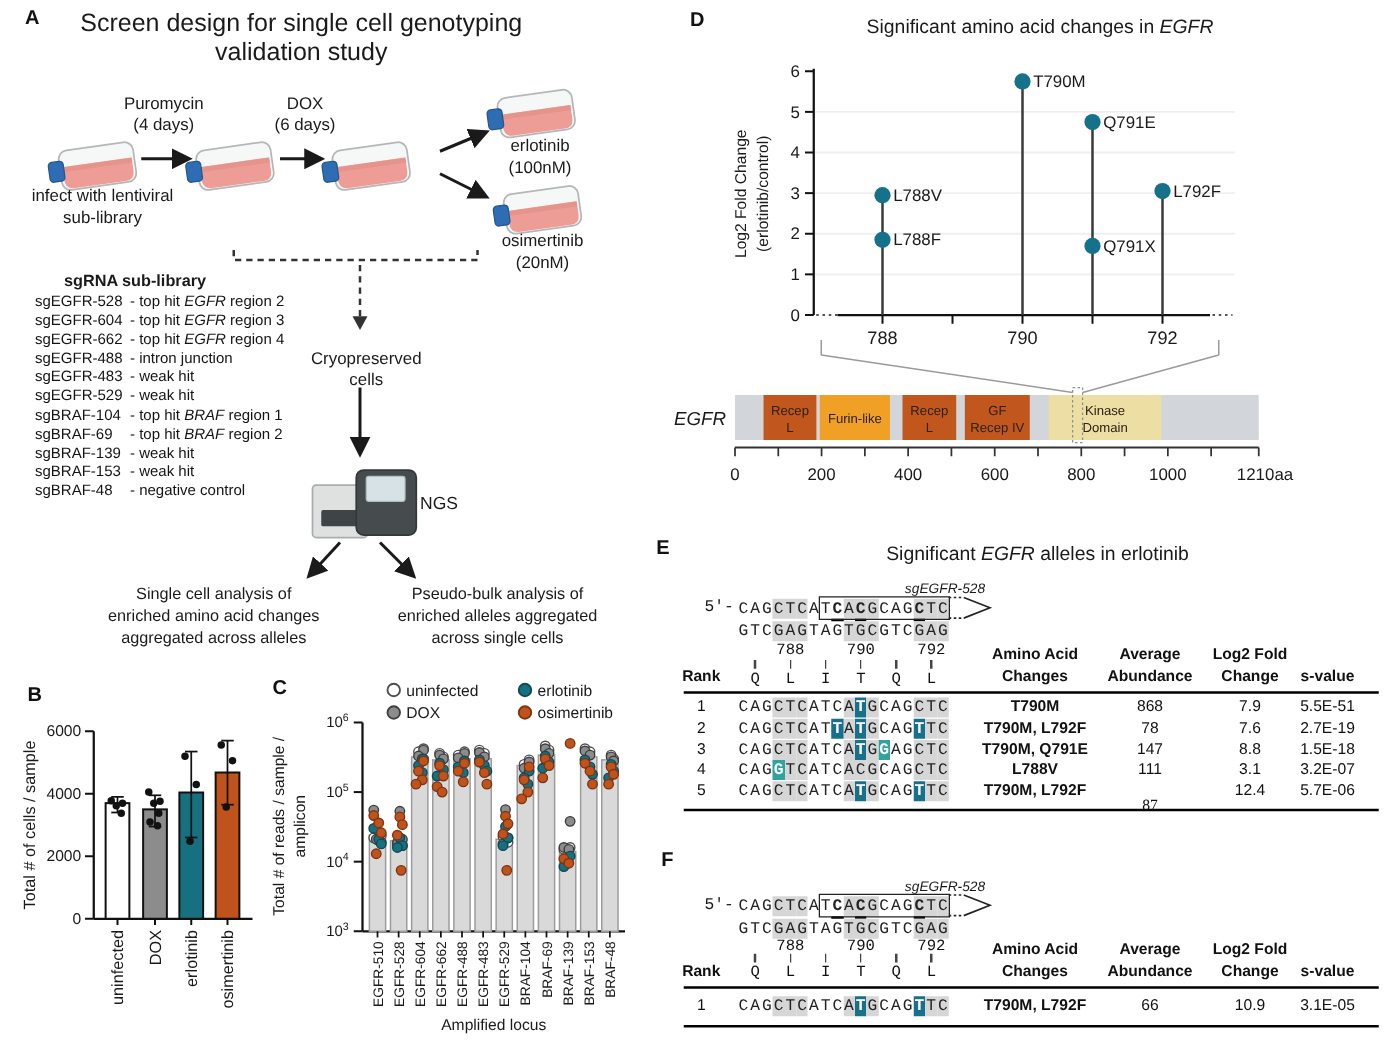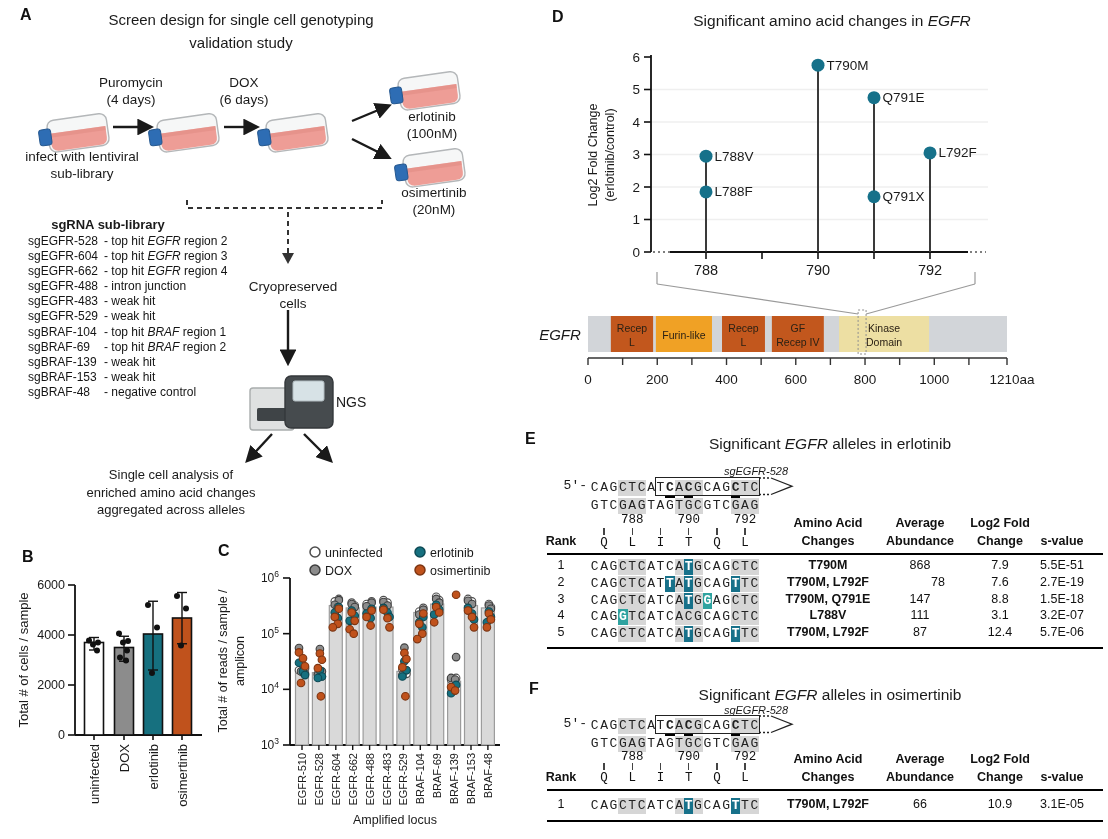--- a/index.html
+++ b/index.html
@@ -78,21 +78,21 @@
         <line x1="288" y1="310" x2="288" y2="362" stroke="#1a1a1a" stroke-width="2.4" marker-end="url(#ah)"></line>
         <g>
           <rect x="250" y="388" width="44" height="42" rx="3" fill="#dfe1e1" stroke="#a9adad" stroke-width="1.4"></rect>
           <rect x="257" y="408" width="29" height="13" rx="1.5" fill="#3f4447"></rect>
           <rect x="285" y="376" width="48" height="52" rx="6" fill="#464b4e" stroke="#34383b" stroke-width="1.4"></rect>
           <rect x="293" y="381" width="31" height="20" rx="2" fill="#d7e2e6" stroke="#b3bec2"></rect>
         </g>
         <line x1="272" y1="434" x2="248" y2="460" stroke="#1a1a1a" stroke-width="2.4" marker-end="url(#ah)"></line>
         <line x1="304" y1="434" x2="330" y2="460" stroke="#1a1a1a" stroke-width="2.4" marker-end="url(#ah)"></line>
       </svg>
-    <div class="atext" style="left:58px;top:8px;width:366px;font-size:15px;line-height:23px">Screen design for single cell genotyping
+    <div class="atext" style="left:58px;top:8px;width:366px;font-size:20px;line-height:23px">Screen design for single cell genotyping
 validation study</div>
     <div class="atext" style="left:81px;top:74px;width:100px">Puromycin
 (4 days)</div>
     <div class="atext" style="left:194px;top:74px;width:100px">DOX
 (6 days)</div>
     <div class="atext" style="left:2px;top:148px;width:160px">infect with lentiviral
 sub-library</div>
     <div class="atext" style="left:372px;top:108px;width:120px">erlotinib
 (100nM)</div>
     <div class="atext" style="left:374px;top:184px;width:120px">osimertinib
@@ -110,20 +110,23 @@
         <div class="sgitem"><span class="sgname">sgBRAF-139</span><span>- </span><span>weak hit</span></div>
         <div class="sgitem"><span class="sgname">sgBRAF-153</span><span>- </span><span>weak hit</span></div>
         <div class="sgitem"><span class="sgname">sgBRAF-48</span><span>- </span><span>negative control</span></div>
       </div>
     <div class="atext" style="left:233px;top:278px;width:120px">Cryopreserved
 cells</div>
     <div class="atext" style="left:336px;top:394px;width:60px;text-align:left;font-size:14px">NGS</div>
     <div class="atext" style="left:61px;top:466px;width:220px;font-size:13px;line-height:17.5px">Single cell analysis of
 enriched amino acid changes
 aggregated across alleles</div>
+    <div class="atext" style="left:288px;top:466px;width:220px;font-size:13px;line-height:17.5px">Pseudo-bulk analysis of
+enriched alleles aggregated
+across single cells</div>
   </div>
 
   <svg id="chartB" style="left:10px;top:545px" width="205" height="294">
       <line x1="58" y1="190" x2="65" y2="190" stroke="#111" stroke-width="1.6"></line>
       <text x="55" y="194" fill="#1a1a1a" font-family="Liberation Sans, sans-serif" font-size="12.5" text-anchor="end">0</text>
       <line x1="58" y1="140" x2="65" y2="140" stroke="#111" stroke-width="1.6"></line>
       <text x="55" y="144" fill="#1a1a1a" font-family="Liberation Sans, sans-serif" font-size="12.5" text-anchor="end">2000</text>
       <line x1="58" y1="90" x2="65" y2="90" stroke="#111" stroke-width="1.6"></line>
       <text x="55" y="94" fill="#1a1a1a" font-family="Liberation Sans, sans-serif" font-size="12.5" text-anchor="end">4000</text>
       <line x1="58" y1="40" x2="65" y2="40" stroke="#111" stroke-width="1.6"></line>
@@ -498,44 +501,43 @@
       <div class="abs rule" style="top: 242px;"></div>
       <div class="abs cdiv" style="left: 16px; top: 153px;">1</div>
       <div class="seqrow" style="left: 45px; top: 152px;"><span class="sc">C</span><span class="sc">A</span><span class="sc">G</span><span class="sc" style="background: rgb(214, 214, 214);">C</span><span class="sc" style="background: rgb(214, 214, 214);">T</span><span class="sc" style="background: rgb(214, 214, 214);">C</span><span class="sc">A</span><span class="sc">T</span><span class="sc">C</span><span class="sc" style="background: rgb(214, 214, 214);">A</span><span class="sc" style="background: rgb(23, 113, 138); color: rgb(255, 255, 255); font-weight: 700;">T</span><span class="sc" style="background: rgb(214, 214, 214);">G</span><span class="sc">C</span><span class="sc">A</span><span class="sc">G</span><span class="sc" style="background: rgb(214, 214, 214);">C</span><span class="sc" style="background: rgb(214, 214, 214);">T</span><span class="sc" style="background: rgb(214, 214, 214);">C</span></div>
       <div class="abs cdiv hbold" style="left: 283px; top: 153px;">T790M</div>
       <div class="abs cdiv" style="left: 375px; top: 153px;">868</div>
       <div class="abs cdiv" style="left: 455px; top: 153px; text-align: center;">7.9</div>
       <div class="abs cdiv" style="left: 517px; top: 153px;">5.5E-51</div>
       <div class="abs cdiv" style="left: 16px; top: 170px;">2</div>
       <div class="seqrow" style="left: 45px; top: 169px;"><span class="sc">C</span><span class="sc">A</span><span class="sc">G</span><span class="sc" style="background: rgb(214, 214, 214);">C</span><span class="sc" style="background: rgb(214, 214, 214);">T</span><span class="sc" style="background: rgb(214, 214, 214);">C</span><span class="sc">A</span><span class="sc">T</span><span class="sc" style="background: rgb(23, 113, 138); color: rgb(255, 255, 255); font-weight: 700;">T</span><span class="sc" style="background: rgb(214, 214, 214);">A</span><span class="sc" style="background: rgb(23, 113, 138); color: rgb(255, 255, 255); font-weight: 700;">T</span><span class="sc" style="background: rgb(214, 214, 214);">G</span><span class="sc">C</span><span class="sc">A</span><span class="sc">G</span><span class="sc" style="background: rgb(23, 113, 138); color: rgb(255, 255, 255); font-weight: 700;">T</span><span class="sc" style="background: rgb(214, 214, 214);">T</span><span class="sc" style="background: rgb(214, 214, 214);">C</span></div>
       <div class="abs cdiv hbold" style="left: 283px; top: 170px;">T790M, L792F</div>
-      <div class="abs cdiv" style="left: 375px; top: 170px; padding-left: 18px;">78</div>
+      <div class="abs cdiv" style="left: 375px; top: 170px;">78</div>
       <div class="abs cdiv" style="left: 455px; top: 170px;">7.6</div>
       <div class="abs cdiv" style="left: 517px; top: 170px;">2.7E-19</div>
       <div class="abs cdiv" style="left: 16px; top: 187px;">3</div>
       <div class="seqrow" style="left: 45px; top: 186px;"><span class="sc">C</span><span class="sc">A</span><span class="sc">G</span><span class="sc" style="background: rgb(214, 214, 214);">C</span><span class="sc" style="background: rgb(214, 214, 214);">T</span><span class="sc" style="background: rgb(214, 214, 214);">C</span><span class="sc">A</span><span class="sc">T</span><span class="sc">C</span><span class="sc" style="background: rgb(214, 214, 214);">A</span><span class="sc" style="background: rgb(23, 113, 138); color: rgb(255, 255, 255); font-weight: 700;">T</span><span class="sc" style="background: rgb(214, 214, 214);">G</span><span class="sc" style="background: rgb(47, 163, 160); color: rgb(255, 255, 255); font-weight: 700;">G</span><span class="sc">A</span><span class="sc">G</span><span class="sc" style="background: rgb(214, 214, 214);">C</span><span class="sc" style="background: rgb(214, 214, 214);">T</span><span class="sc" style="background: rgb(214, 214, 214);">C</span></div>
       <div class="abs cdiv hbold" style="left: 283px; top: 187px;">T790M, Q791E</div>
       <div class="abs cdiv" style="left: 375px; top: 187px;">147</div>
       <div class="abs cdiv" style="left: 455px; top: 187px;">8.8</div>
       <div class="abs cdiv" style="left: 517px; top: 187px;">1.5E-18</div>
       <div class="abs cdiv" style="left: 16px; top: 203px;">4</div>
       <div class="seqrow" style="left: 45px; top: 202px;"><span class="sc">C</span><span class="sc">A</span><span class="sc">G</span><span class="sc" style="background: rgb(47, 163, 160); color: rgb(255, 255, 255); font-weight: 700;">G</span><span class="sc" style="background: rgb(214, 214, 214);">T</span><span class="sc" style="background: rgb(214, 214, 214);">C</span><span class="sc">A</span><span class="sc">T</span><span class="sc">C</span><span class="sc" style="background: rgb(214, 214, 214);">A</span><span class="sc" style="background: rgb(214, 214, 214);">C</span><span class="sc" style="background: rgb(214, 214, 214);">G</span><span class="sc">C</span><span class="sc">A</span><span class="sc">G</span><span class="sc" style="background: rgb(214, 214, 214);">C</span><span class="sc" style="background: rgb(214, 214, 214);">T</span><span class="sc" style="background: rgb(214, 214, 214);">C</span></div>
       <div class="abs cdiv hbold" style="left: 283px; top: 203px;">L788V</div>
       <div class="abs cdiv" style="left: 375px; top: 203px;">111</div>
       <div class="abs cdiv" style="left: 455px; top: 203px;">3.1</div>
       <div class="abs cdiv" style="left: 517px; top: 203px;">3.2E-07</div>
       <div class="abs cdiv" style="left: 16px; top: 220px;">5</div>
       <div class="seqrow" style="left: 45px; top: 219px;"><span class="sc">C</span><span class="sc">A</span><span class="sc">G</span><span class="sc" style="background: rgb(214, 214, 214);">C</span><span class="sc" style="background: rgb(214, 214, 214);">T</span><span class="sc" style="background: rgb(214, 214, 214);">C</span><span class="sc">A</span><span class="sc">T</span><span class="sc">C</span><span class="sc" style="background: rgb(214, 214, 214);">A</span><span class="sc" style="background: rgb(23, 113, 138); color: rgb(255, 255, 255); font-weight: 700;">T</span><span class="sc" style="background: rgb(214, 214, 214);">G</span><span class="sc">C</span><span class="sc">A</span><span class="sc">G</span><span class="sc" style="background: rgb(23, 113, 138); color: rgb(255, 255, 255); font-weight: 700;">T</span><span class="sc" style="background: rgb(214, 214, 214);">T</span><span class="sc" style="background: rgb(214, 214, 214);">C</span></div>
       <div class="abs cdiv hbold" style="left: 283px; top: 220px;">T790M, L792F</div>
-      <div class="abs cdiv" style="left: 375px; top: 220px;">87</div>
+      <div class="abs cdiv" style="left: 375px; top: 232px; font-family: Liberation Serif, serif;">87</div>
       <div class="abs cdiv" style="left: 455px; top: 220px;">12.4</div>
       <div class="abs cdiv" style="left: 517px; top: 220px;">5.7E-06</div>
     </div>
   <div class="abs" id="panelF" style="left:545px;top:650px;width:563px;height:189px">
-      <div class="abs" style="left: 85px; top: 36px; width: 400px; text-align: center; font-size: 15.5px;"><span>Significant </span><i>EGFR</i><span> alleles in osimertinib</span></div>
       <div class="abs" style="left: 140px; top: 54px; width: 142px; text-align: center; font-style: italic; font-size: 11px;">sgEGFR-528</div>
       <div class="abs mono" style="left: 6px; top: 66px; width: 36px; text-align: right; font-size: 13px;">5'-</div>
       <div class="seqrow" style="left: 45px; top: 66px;"><span class="sc">C</span><span class="sc">A</span><span class="sc">G</span><span class="sc" style="background: rgb(214, 214, 214);">C</span><span class="sc" style="background: rgb(214, 214, 214);">T</span><span class="sc" style="background: rgb(214, 214, 214);">C</span><span class="sc">A</span><span class="sc">T</span><span class="sc" style="border-bottom: 2.2px solid rgb(0, 0, 0); font-weight: 700;">C</span><span class="sc" style="background: rgb(214, 214, 214);">A</span><span class="sc" style="background: rgb(214, 214, 214); border-bottom: 2.2px solid rgb(0, 0, 0); font-weight: 700;">C</span><span class="sc" style="background: rgb(214, 214, 214);">G</span><span class="sc">C</span><span class="sc">A</span><span class="sc">G</span><span class="sc" style="background: rgb(214, 214, 214); border-bottom: 2.2px solid rgb(0, 0, 0); font-weight: 700;">C</span><span class="sc" style="background: rgb(214, 214, 214);">T</span><span class="sc" style="background: rgb(214, 214, 214);">C</span></div>
       <div class="seqrow" style="left: 45px; top: 84px;"><span class="sc">G</span><span class="sc">T</span><span class="sc">C</span><span class="sc" style="background: rgb(214, 214, 214);">G</span><span class="sc" style="background: rgb(214, 214, 214);">A</span><span class="sc" style="background: rgb(214, 214, 214);">G</span><span class="sc">T</span><span class="sc">A</span><span class="sc">G</span><span class="sc" style="background: rgb(214, 214, 214);">T</span><span class="sc" style="background: rgb(214, 214, 214);">G</span><span class="sc" style="background: rgb(214, 214, 214);">C</span><span class="sc">G</span><span class="sc">T</span><span class="sc">C</span><span class="sc" style="background: rgb(214, 214, 214);">G</span><span class="sc" style="background: rgb(214, 214, 214);">A</span><span class="sc" style="background: rgb(214, 214, 214);">G</span></div>
       <div class="abs" style="left: 109.8px; top: 65px; width: 103.4px; height: 17px; border: 1.3px solid rgb(34, 34, 34);"></div>
       <svg width="40" height="19" style="left: 214.2px; top: 65px;">
         <path d="M0,1 H12 M0,17.5 H12" stroke="#222" stroke-width="1.3" stroke-dasharray="2,2" fill="none"></path>
         <path d="M12,1 L33,9.2 L12,17.5" fill="none" stroke="#222" stroke-width="1.3"></path>
       </svg>
       <div class="abs cdiv mono" style="left: 87.3px; top: 100px; font-size: 12.5px;">788</div>

